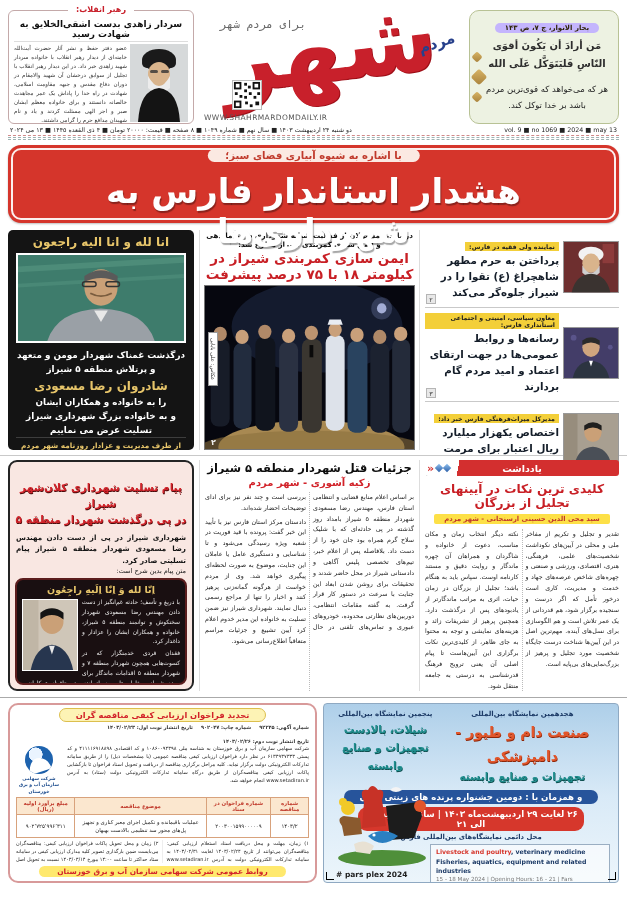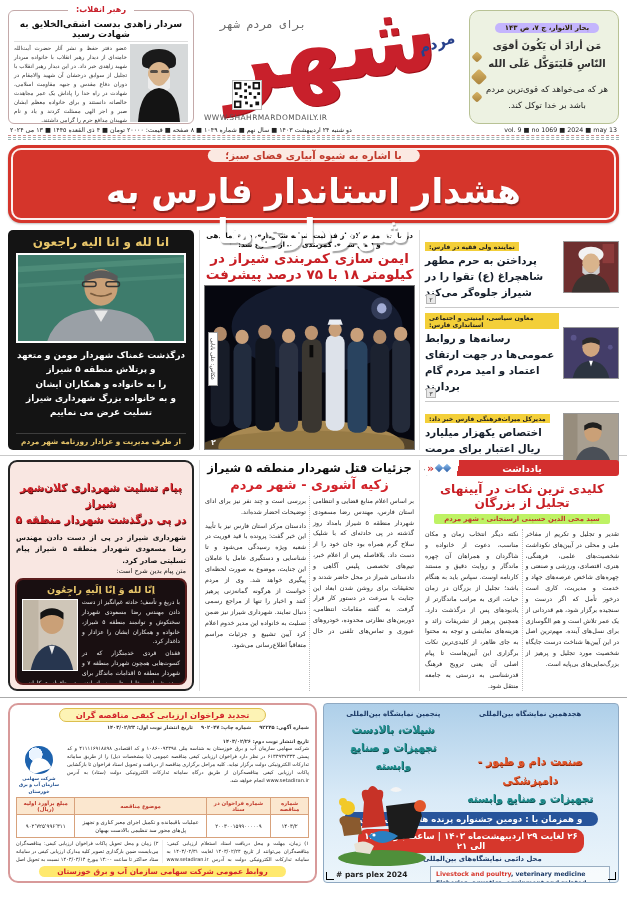--- a/index.html
+++ b/index.html
@@ -46,21 +46,21 @@
 
   
   .sec1 { display:flex; gap:5px; padding:0 8px; height:220px; margin-top:7px; }
   .sec2 { display:flex; gap:5px; padding:4px 8px 0; height:236px; margin-top:5px; border-top:1px solid #c9c9c9; }
 
   
   .teasers { width:194px; display:flex; flex-direction:column; }
   .teaser { flex:1; display:flex; gap:4px; padding:4px 0 6px; position:relative; }
   .teaser + .teaser { border-top:1px solid #c9c9c9; }
   .teaser-photo { width:56px; height:52px; align-self:center; border:1px solid #999; flex:none; }
-  .teaser-text { flex:1; text-align:left; }
+  .teaser-text { flex:1; text-align:right; }
   .teaser-kicker { display:inline-block; background:#f3cf39; color:#1c1c1c; font-size:6.3px; font-weight:bold; padding:1px 4px; margin-bottom:2px; }
   .teaser-headline { font-size:10.3px; font-weight:bold; color:#141d29; line-height:1.55; }
   .page-badge { position:absolute; bottom:3px; left:1px; width:10px; height:10px; line-height:10px; text-align:center; font-size:6.5px; color:#444; background:#e8e8e8; border:1px solid #b5b5b5; }
 
   
   .photo-story { flex:1; border-right:1px solid #ddd; border-left:1px solid #ddd; padding:0 4px; display:flex; flex-direction:column; }
   .ps-kicker { font-size:7.2px; font-weight:bold; color:#111; text-align:center; padding-top:1px; }
   .ps-headline { font-size:13.5px; font-weight:bold; color:#c81f25; text-align:center; margin:1px 0 3px; }
   .ps-photo { flex:1; position:relative; border:1px solid #777; overflow:hidden; }
   .ps-photo svg { display:block; width:100%; height:100%; }
@@ -76,28 +76,28 @@
   .ob-name { color:#e7c56a; font-size:12px; font-weight:bold; line-height:1.5; }
   .ob-footer { margin-top:auto; border-top:1px solid #3d3d3d; padding-top:3px; color:#e7c56a; font-size:7.3px; font-weight:bold; }
 
   
   .note-col { width:194px; display:flex; flex-direction:column; }
   .note-bar { height:16px; border-radius:3px; background:linear-gradient(100deg,#ffffff 0 34px,#d32f2f 34px); color:#fff; font-size:9.5px; font-weight:bold; display:flex; align-items:center; justify-content:center; position:relative; }
   .note-deco { position:absolute; left:2px; top:0; height:16px; display:flex; align-items:center; gap:2px; }
   .note-deco .dia { width:6px; height:6px; background:linear-gradient(135deg,#8fc0ee,#2b5ea8); transform:rotate(45deg); }
   .note-deco .chev { color:#d32f2f; font-size:11px; font-weight:bold; line-height:1; }
   .note-headline { color:#c81f25; font-size:12.2px; font-weight:bold; text-align:center; margin:6px 0 4px; }
-  .note-byline { align-self:center; background:#bef264; color:#c0392b; font-size:6.8px; font-weight:bold; padding:1px 10px; border-radius:2px; margin-bottom:5px; }
+  .note-byline { align-self:center; background:#fde047; color:#c0392b; font-size:6.8px; font-weight:bold; padding:1px 10px; border-radius:2px; margin-bottom:5px; }
   .colbody { flex:1; column-count:2; column-gap:7px; column-rule:1px dotted #bbb; font-size:6.3px; line-height:1.72; text-align:justify; color:#232323; overflow:hidden; }
   .colbody p + p { margin-top:3px; }
 
   
   .article-col { flex:1; border-right:1px solid #ddd; border-left:1px solid #ddd; padding:1px 5px 0; display:flex; flex-direction:column; }
   .art-headline { font-size:11.5px; font-weight:bold; color:#0d0d0d; text-align:center; }
-  .art-byline { text-align:center; color:#d2232a; font-size:13px; font-weight:bold; margin:2px 0 4px; }
+  .art-byline { text-align:center; color:#d2232a; font-size:10px; font-weight:bold; margin:2px 0 4px; }
 
   
   .condolence { width:186px; background:#f9e7e2; border:2.5px solid #242424; border-radius:9px; padding:18px 5px 4px; display:flex; flex-direction:column; }
   .cd-headline { color:#d2232a; font-size:10.6px; font-weight:bold; text-align:center; line-height:1.5; text-shadow:.5px .5px 0 #4d0a0a; }
   .cd-lead { font-size:7.2px; font-weight:bold; color:#141414; text-align:justify; line-height:1.6; margin:4px 1px 1px; }
   .cd-note { font-size:6.5px; color:#141414; margin:0 1px 3px; }
   .cd-inner { flex:1; background:#190f11; border:2px solid #5c1d1d; border-radius:8px; color:#efefef; padding:4px 5px; overflow:hidden; }
   .cd-title { color:#e7c56a; font-size:9.5px; font-weight:bold; text-align:center; margin-bottom:3px; }
   .cd-photo { float:left; width:56px; height:72px; border:1px solid #fff; margin:1px 4px 2px 0; }
   .cd-photo svg { display:block; width:100%; height:100%; }
@@ -105,21 +105,21 @@
   .cd-body p + p { margin-top:2px; }
 
   
   .ads { display:flex; gap:6px; padding:5px 8px 0; height:186px; margin-top:6px; border-top:1px solid #aaa; }
 
   
   .expo { width:296px; flex:none; background:linear-gradient(#aecfe9,#d9eaf7 52%,#ecf5fb); border:1px solid #8fa9c2; border-radius:4px; position:relative; padding:5px 8px; overflow:hidden; }
   .expo-heads { display:flex; justify-content:space-between; padding:0 2px; }
   .eh { text-align:center; line-height:1.7; }
   .eh .sm { font-size:7px; color:#1c3a66; font-weight:bold; }
-  .eh .red { font-size:11px; color:#e2562b; font-weight:bold; text-shadow:.5px .5px 0 #8e2608;margin-top:32px; }
+  .eh .red { font-size:14px; color:#e2562b; font-weight:bold; text-shadow:.5px .5px 0 #8e2608; }
   .eh .teal { font-size:10.5px; color:#1f8d8d; font-weight:bold; text-shadow:.5px .5px 0 #0d4f4f; }
   .expo-blue { background:#27549b; color:#fff; font-size:8.6px; font-weight:bold; text-align:center; border-radius:9px; padding:2px 0; margin:4px 12px 3px; }
   .expo-red { background:#d6372c; color:#fff; font-size:8.6px; font-weight:bold; text-align:center; border-radius:9px; padding:2px 0; margin:0 26px 2px; }
   .expo-loc { text-align:center; font-size:6.8px; font-weight:bold; color:#1c3a66; margin-bottom:3px; }
   .expo-lower { margin-left:98px; text-align:center; }
   .expo-en { direction:ltr; text-align:left; border:1px solid #9aaec2; background:rgba(255,255,255,.6); padding:2px 5px; font-size:6.2px; color:#1c3a66; line-height:1.5; }
   .expo-en .r { color:#d6372c; font-weight:bold; }
   .expo-en .b { font-weight:bold; }
   .expo-en .g { color:#777; font-size:5.6px; }
   .expo-animals { position:absolute; left:10px; bottom:16px; width:96px; height:84px; }
@@ -333,20 +333,21 @@
           <path d="M68 22 Q85 10 102 22 L102 28 Q85 20 68 28 Z" fill="#5a5a5a"></path>
           <path d="M74 40 Q85 46 96 40" stroke="#7a5c3e" stroke-width="2" fill="none"></path>
           <rect x="66" y="28" width="14" height="5" rx="2.5" fill="none" stroke="#333" stroke-width="1.4"></rect>
           <rect x="90" y="28" width="14" height="5" rx="2.5" fill="none" stroke="#333" stroke-width="1.4"></rect>
           <path d="M30 90 Q40 58 85 56 Q130 58 140 90 Z" fill="#9aa0a6"></path>
           <path d="M78 58 L85 70 L92 58 Z" fill="#e8e8e8"></path>
         </svg>
       </div>
       <div class="ob-line">درگذشت غمناک شهردار مومن و متعهد</div>
       <div class="ob-line">و پرتلاش منطقه ۵ شیراز</div>
+      <div class="ob-name">شادروان رضا مسعودی</div>
       <div class="ob-line">را به خانواده و همکاران ایشان</div>
       <div class="ob-line">و به خانواده بزرگ شهرداری شیراز</div>
       <div class="ob-line">تسلیت عرض می نماییم</div>
       <div class="ob-footer">از طرف مدیریت و عزادار روزنامه شهر مردم</div>
     </div>
   </div>
 
   <div class="sec2">
 
     <div class="note-col">

